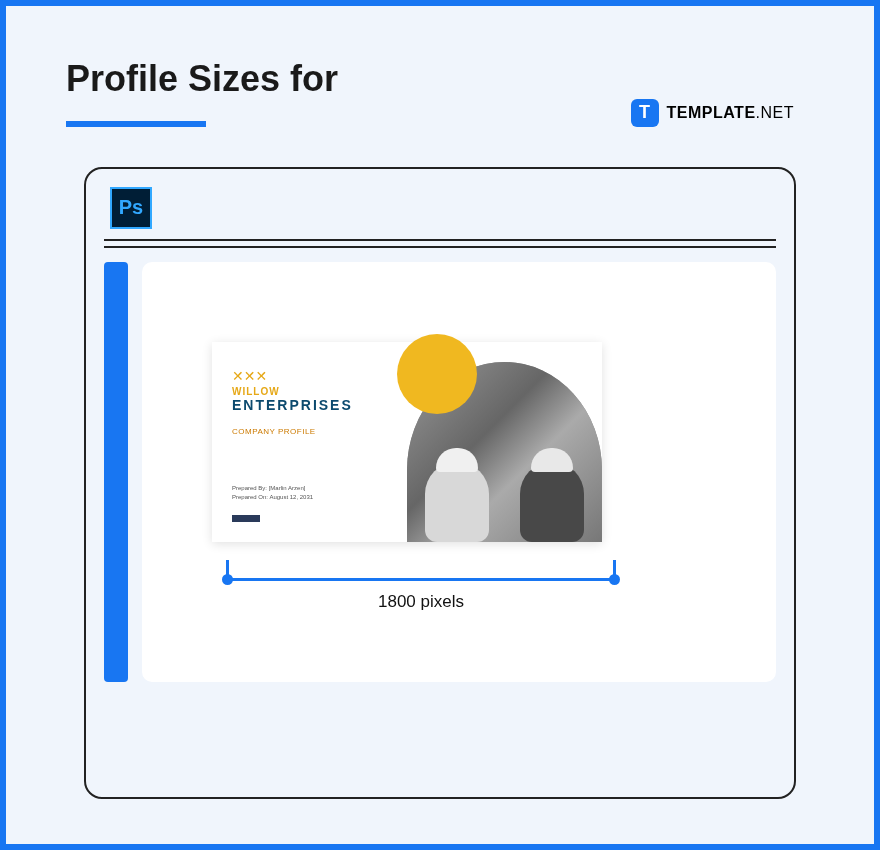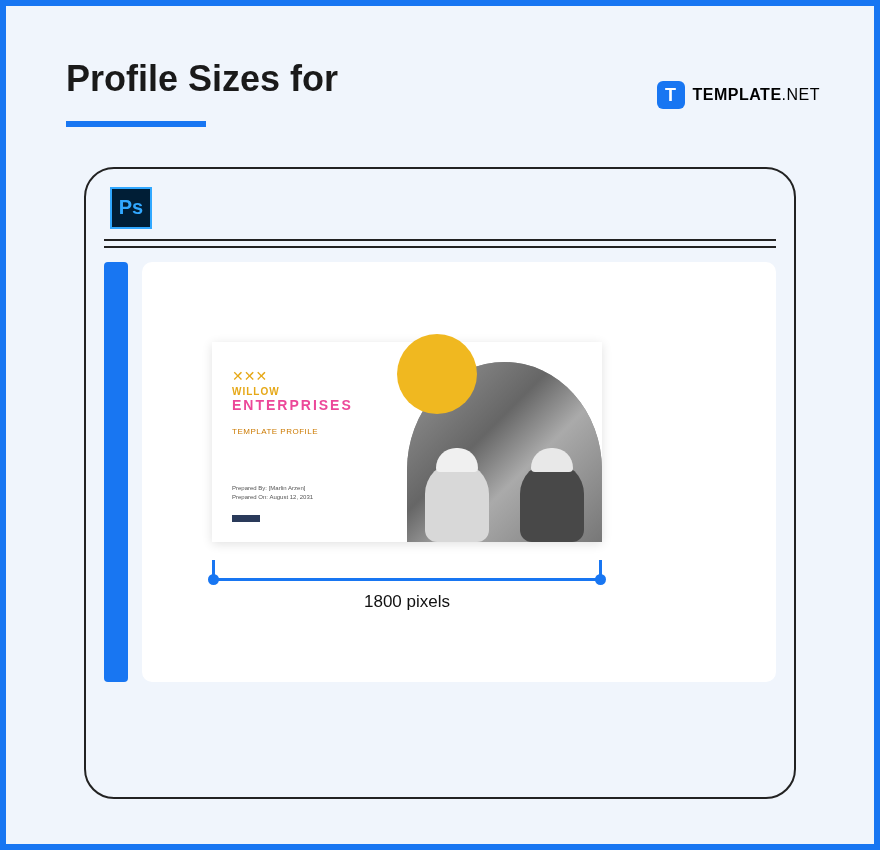--- a/index.html
+++ b/index.html
@@ -7,22 +7,22 @@
   width: 880px;
   height: 850px;
   background: #f0f5fc;
   font-family: -apple-system, BlinkMacSystemFont, "Segoe UI", Arial, sans-serif;
   border: 6px solid #1876f2;
   position: relative;
 }
 .header {
   display: flex;
   justify-content: space-between;
-  align-items: center;
-  padding: 50px 54px 0 60px;
+  align-items: flex-end;
+  padding: 50px 80px 0 60px;
 }
 .title {
   font-size: 36px;
   font-weight: 700;
   color: #1a1a1a;
   line-height: 1.3;
 }
 .title-underline {
   width: 140px;
   height: 6px;
@@ -46,21 +46,21 @@
   align-items: center;
   justify-content: center;
   font-size: 18px;
 }
 .brand-name { font-weight: 700; font-size: 16px; letter-spacing: 0.5px; }
 .brand-suffix { font-weight: 300; font-size: 16px; letter-spacing: 0.5px; }
 
 .app-window {
   margin: 40px 78px 0 78px;
   border: 2.5px solid #222;
-  border-radius: 30px;
+  border-radius: 18px;
   height: 632px;
   background: #f0f5fc;
   padding: 16px 18px 18px 18px;
 }
 .ps-icon {
   width: 42px;
   height: 42px;
   background: #001e36;
   border: 2px solid #31a8ff;
   display: flex;
@@ -108,21 +108,21 @@
   font-size: 14px;
   margin-bottom: 2px;
 }
 .willow-name {
   color: #e6a817;
   font-size: 10px;
   font-weight: 600;
   letter-spacing: 1px;
 }
 .enterprises-name {
-  color: #ec4899;
+  color: #0c4a6e;
   font-size: 14px;
   font-weight: 600;
   letter-spacing: 2px;
 }
 .company-profile {
   color: #cc7a00;
   font-size: 8px;
   letter-spacing: 0.5px;
   margin-top: 14px;
 }
@@ -228,21 +228,21 @@
   position: absolute;
   left: 34px;
   top: 90px;
   font-size: 17px;
   color: #111;
   white-space: nowrap;
 }
 
 .dim-width {
   position: absolute;
-  left: 70px;
+  left: 84px;
   top: 298px;
   width: 390px;
   height: 60px;
 }
 .dim-w-line {
   position: absolute;
   left: 0;
   right: 0;
   top: 18px;
   height: 3px;
@@ -301,21 +301,21 @@
   <div class="divider"></div>
   <div class="workspace">
     <div class="sidebar"></div>
     <div class="canvas-area">
 
       <div class="profile-card">
         <div class="card-left">
           <div class="willow-logo">✕✕✕</div>
           <div class="willow-name">WILLOW</div>
           <div class="enterprises-name">ENTERPRISES</div>
-          <div class="company-profile">TEMPLATE PROFILE</div>
+          <div class="company-profile">COMPANY PROFILE</div>
           <div class="prepared">
             <div><span>Prepared By:</span> <span>[Marlin Arzen]</span></div>
             <div><span>Prepared On:</span> <span>August 12, 2031</span></div>
           </div>
           <div class="accent-bar"></div>
         </div>
         <div class="card-right">
           <div class="yellow-circle"></div>
           <div class="photo-ellipse">
             <div class="photo-content">

